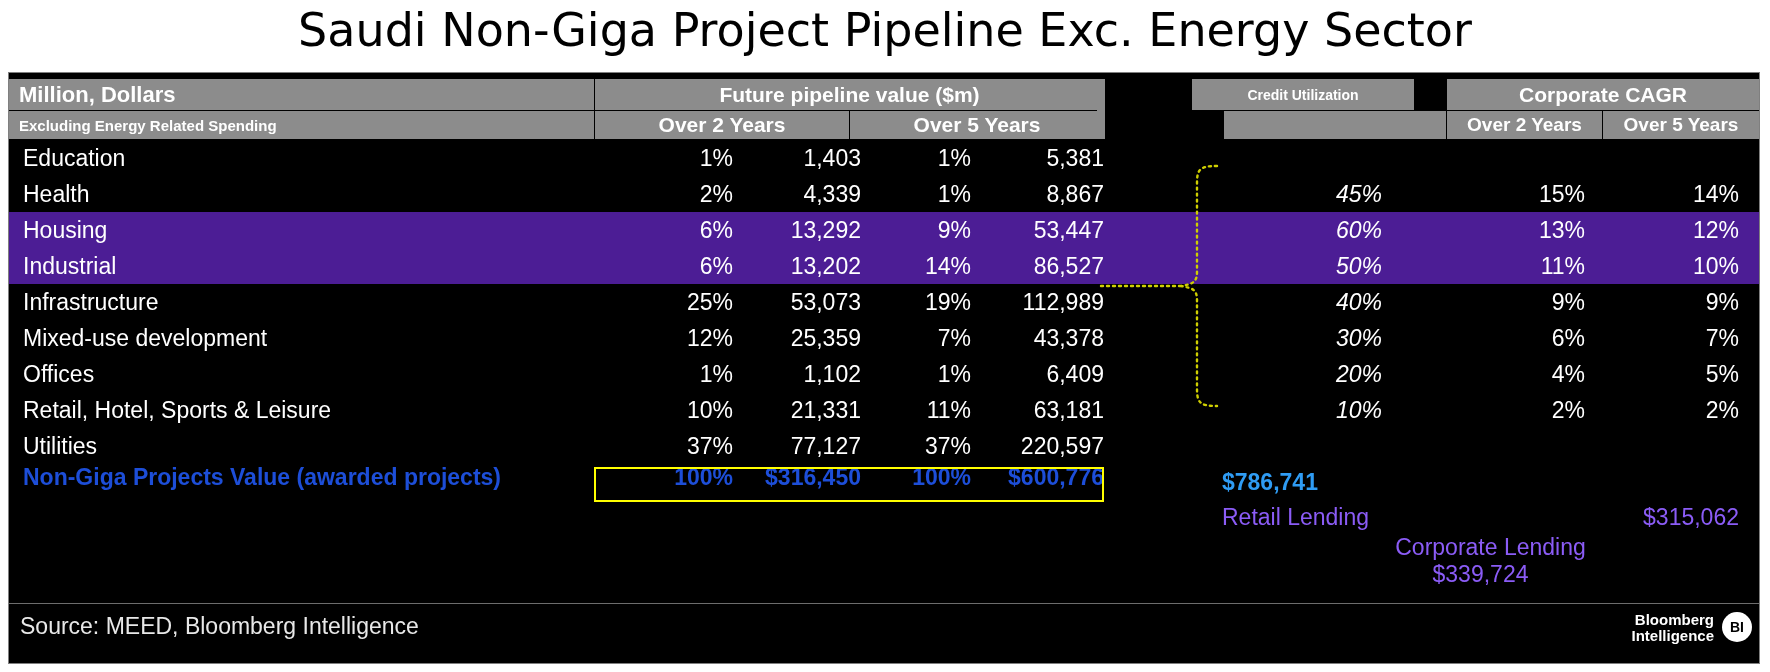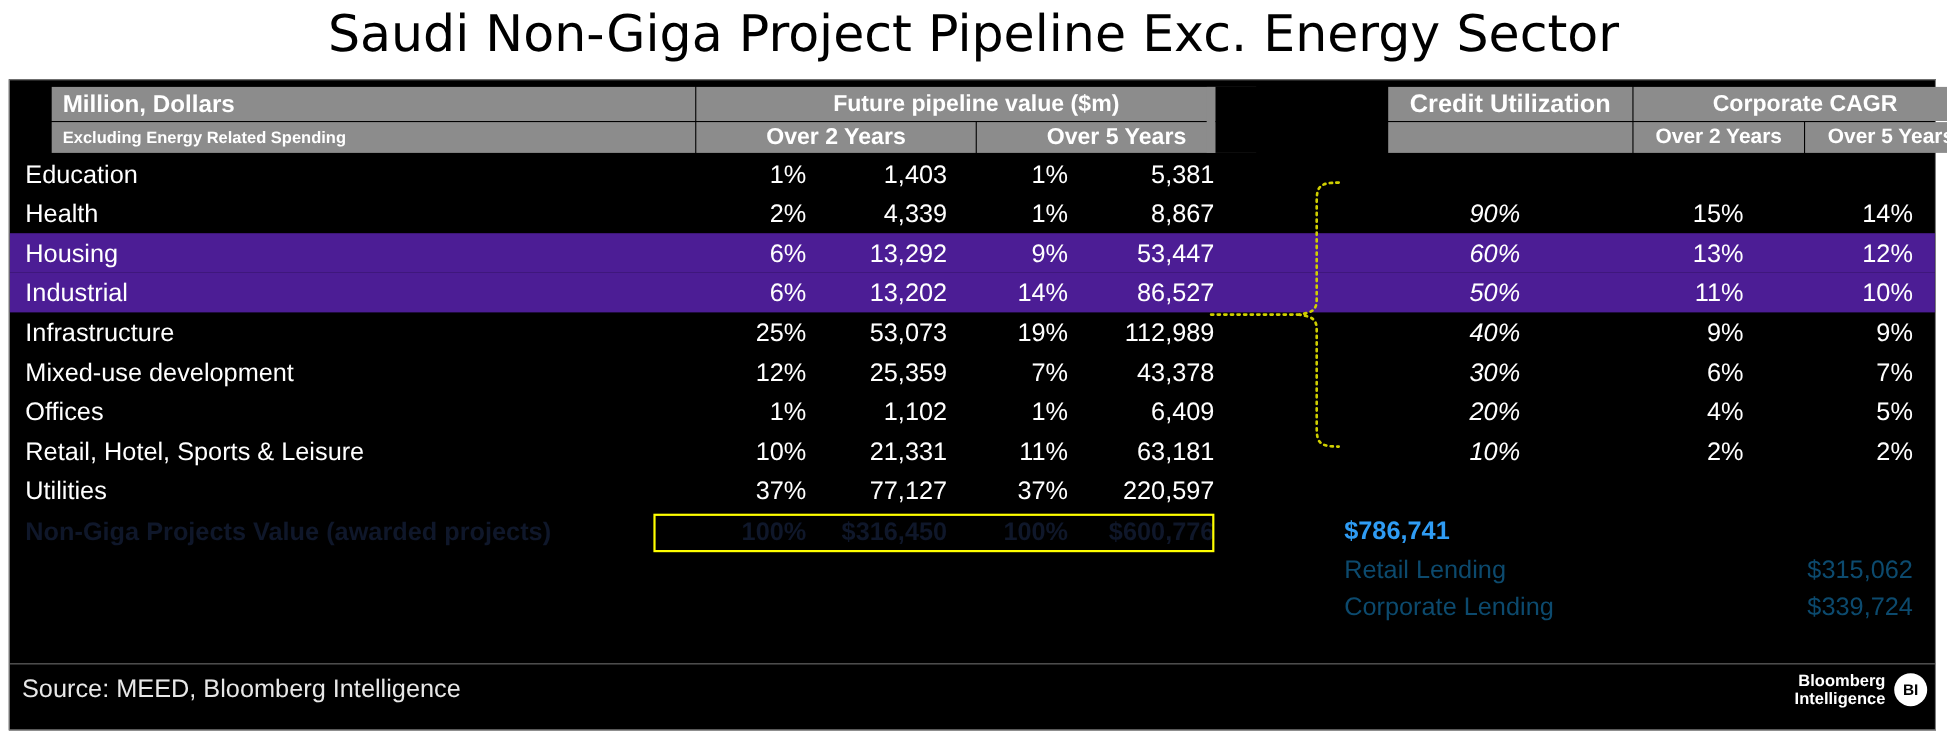--- a/index.html
+++ b/index.html
@@ -59,34 +59,33 @@
   .hdr {
     position: absolute;
     background: #8c8c8c;
     color: #ffffff;
     font-weight: bold;
     box-sizing: border-box;
     display: flex;
     align-items: center;
     overflow: hidden;
     white-space: nowrap;
-    margin-left: 38px;
   }
   .hdr.ctr { justify-content: center; }
   .hdr.lft { justify-content: flex-start; padding-left: 10px; }
 
   .hdr-row1 { top: 79px; height: 31px; }
   .hdr-row2 { top: 111px; height: 28px; }
 
   #hdr-label-1 { left: 9px;    width: 585px; font-size: 22px; }
   #hdr-label-2 { left: 9px;    width: 585px; font-size: 15px; }
   #hdr-fpv     { left: 595px;  width: 509px; font-size: 21px; }
   #hdr-o2y-a   { left: 595px;  width: 254px; font-size: 21px; }
   #hdr-o5y-a   { left: 850px;  width: 254px; font-size: 21px; }
-  #hdr-cu      { left: 1224px; width: 222px; font-size: 23px; }
+  #hdr-cu      { left: 1192px; width: 222px; font-size: 14px; }
   #hdr-cu2     { left: 1224px; width: 222px; }
   #hdr-cagr    { left: 1447px; width: 312px; font-size: 21px; }
   #hdr-c2y     { left: 1447px; width: 155px; font-size: 19px; }
   #hdr-c5y     { left: 1603px; width: 156px; font-size: 19px; }
 
   
   #hdr-notch {
     position: absolute;
     left: 1105px;
     top: 79px;
@@ -133,22 +132,22 @@
   .c-g5     { width: 150px; text-align: right; padding-right: 10px; box-sizing: border-box; }
 
   
   #total-row {
     position: absolute;
     left: 9px;
     top: 464px;
     width: 1750px;
     height: 38px;
     display: flex;
-    align-items: center;
-    color: #0f172a;
+    align-items: flex-start;
+    color: #1d4ed8;
     font-size: 23px;
     font-weight: bold;
     white-space: nowrap;
   }
   #total-box {
     position: absolute;
     left: 594px;
     top: 467px;
     width: 510px;
     height: 35px;
@@ -160,26 +159,26 @@
   
   .loanrow {
     position: absolute;
     left: 1222px;
     width: 537px;
     height: 34px;
     display: flex;
     align-items: center;
     justify-content: space-between;
     font-size: 23px;
-    color: #0c4a6e;
+    color: #8b5cf6;
     white-space: nowrap;
   }
   #loan-0 { top: 465px; color: #2f9cf4; font-weight: bold; }
   #loan-1 { top: 500px; }
-  #loan-2 { top: 534px; }
+  #loan-2 { top: 534px; flex-direction: column; }
   .loanrow .amt { padding-right: 20px; }
 
   
   #src-small {
     position: absolute;
     left: 23px;
     top: 535px;
     font-size: 15px;
     font-weight: bold;
     color: #ffffff;
@@ -265,21 +264,21 @@
         <span class="c-g2"></span>
         <span class="c-g5"></span>
       </div>
       <div class="row">
         <span class="c-label">Health</span>
         <span class="c-p2">2%</span>
         <span class="c-v2">4,339</span>
         <span class="c-p5">1%</span>
         <span class="c-v5">8,867</span>
         <span class="c-gap"></span>
-        <span class="c-cu">90%</span>
+        <span class="c-cu">45%</span>
         <span class="c-g2">15%</span>
         <span class="c-g5">14%</span>
       </div>
       <div class="row shaded">
         <span class="c-label">Housing</span>
         <span class="c-p2">6%</span>
         <span class="c-v2">13,292</span>
         <span class="c-p5">9%</span>
         <span class="c-v5">53,447</span>
         <span class="c-gap"></span>

